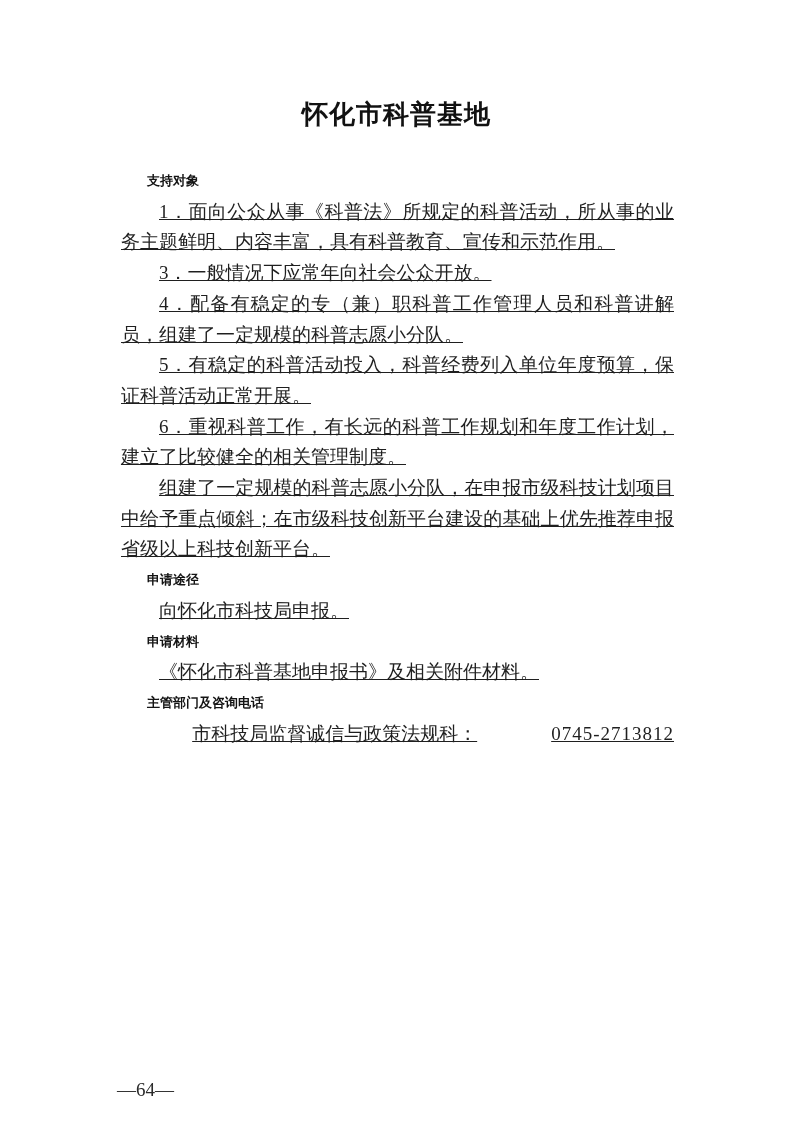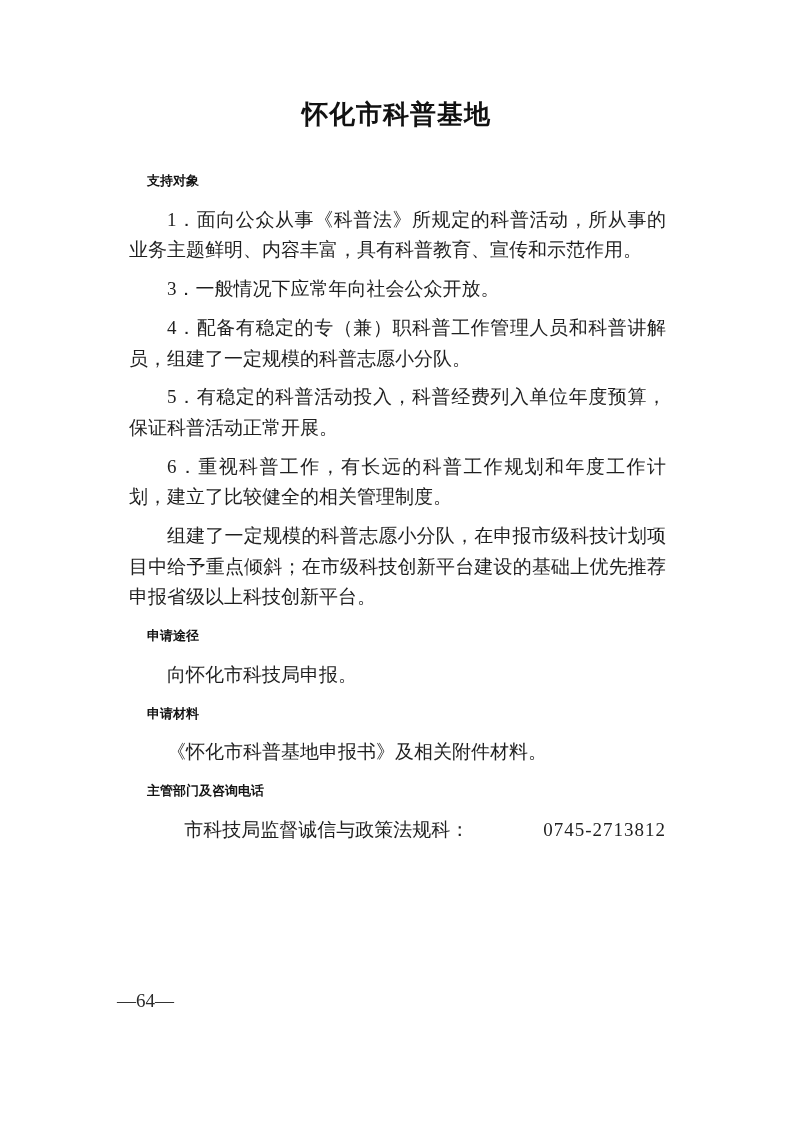--- a/index.html
+++ b/index.html
@@ -43,33 +43,34 @@
     font-family: "Liberation Sans", sans-serif;
     font-size: 13px;
     font-weight: bold;
     line-height: 30.7px;
     text-indent: 2em;
     text-align: left;
     color: #141414;
   }
   .content p {
     text-indent: 2em;
-    margin: 8px;
+    margin: 0;
+    text-decoration: underline;
   }
   .contact-line {
     text-align: right;
   }
   .contact-phone {
     padding-left: 74px;
     letter-spacing: 1px;
   }
   .page-number {
     position: absolute;
     left: 117px;
-    top: 989px;
+    top: 1078px;
     font-size: 19px;
     line-height: 24px;
     color: #2a2a2a;
     font-family: "Liberation Serif", serif;
   }
 </style>
 </head>
 <body>
 
 <div class="page">

